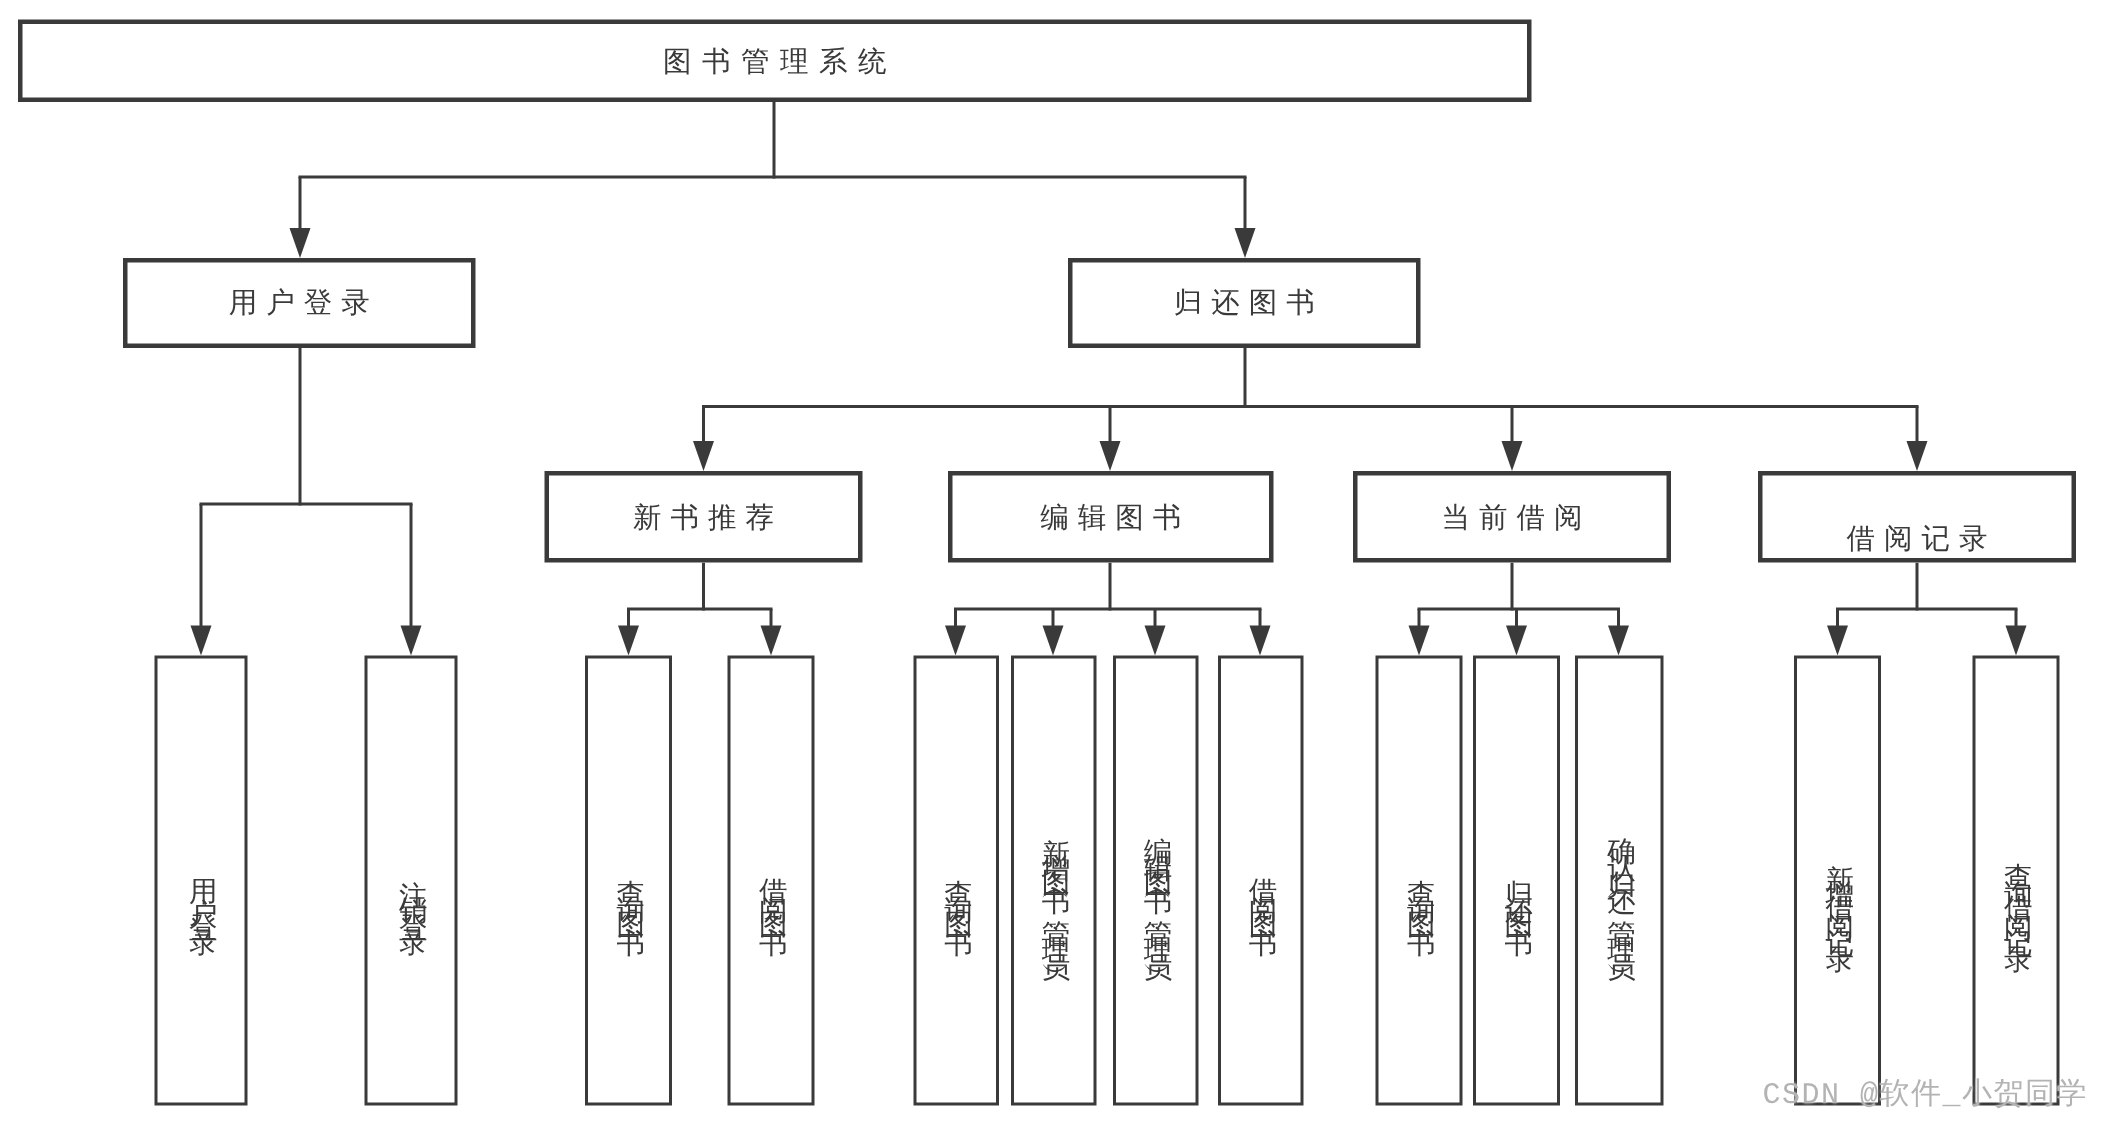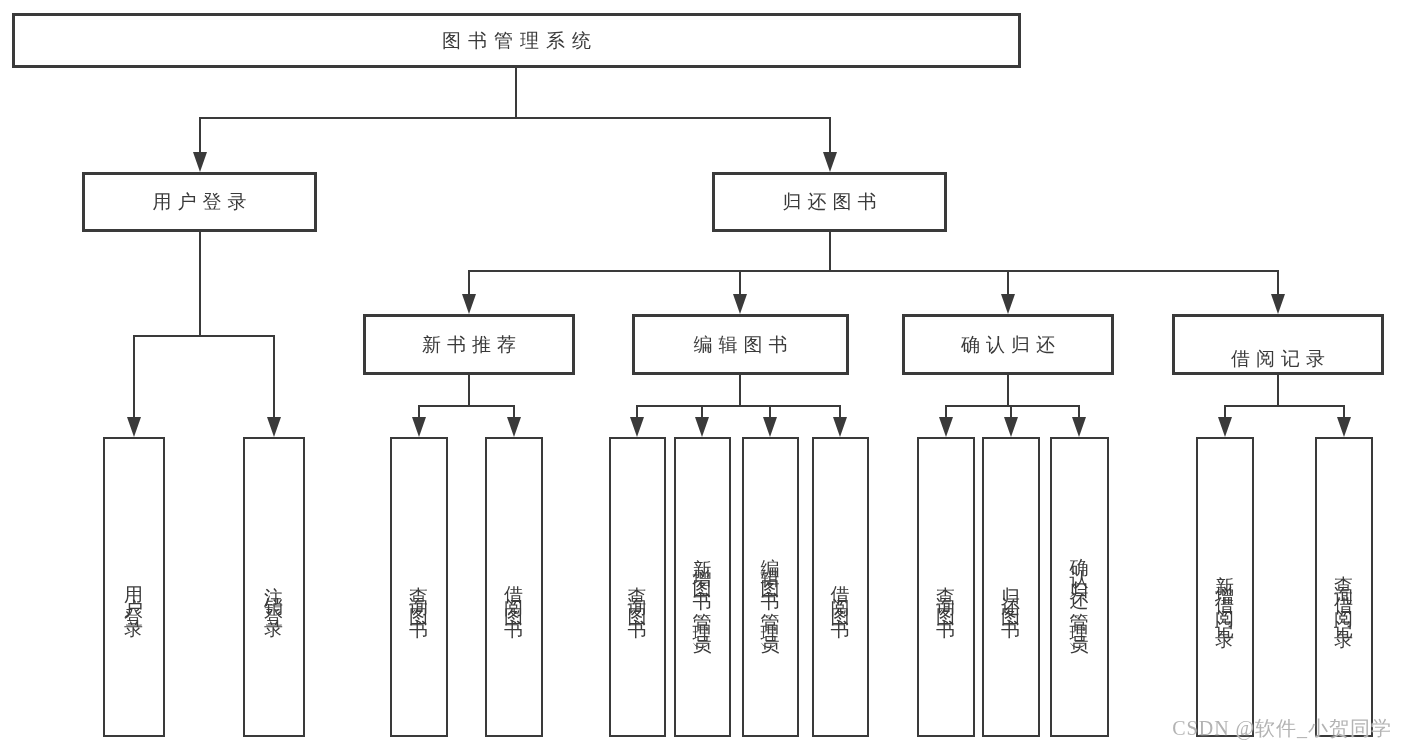--- a/index.html
+++ b/index.html
@@ -7,21 +7,21 @@
     --text:#3a3a3a;
     --bg:#ffffff;
     --watermark:#b3b3b3;
   }
   html,body{margin:0;padding:0;background:var(--bg);}
   #canvas{
     position:relative;
     width:1405px;height:747px;
     background:var(--bg);
     overflow:hidden;
-    font-family:Liberation Serif, serif;
+    font-family:Liberation Mono, monospace;
   }
   .node{
     position:absolute;
     box-sizing:border-box;
     border-style:solid;
     border-color:var(--line);
     background:var(--bg);
     display:flex;
     align-items:center;
     justify-content:center;
@@ -132,21 +132,21 @@
       <div class="node" style="left: 712px; top: 172px; width: 235px; height: 60px; border-width: 3px;">
         <span class="label">归还图书</span>
       </div>
       <div class="node" style="left: 363px; top: 314px; width: 212px; height: 61px; border-width: 3px; align-items: center;">
         <span class="label">新书推荐</span>
       </div>
       <div class="node" style="left: 632px; top: 314px; width: 217px; height: 61px; border-width: 3px;">
         <span class="label">编辑图书</span>
       </div>
       <div class="node" style="left: 902px; top: 314px; width: 212px; height: 61px; border-width: 3px;">
-        <span class="label">确认归还</span>
+        <span class="label">当前借阅</span>
       </div>
       <div class="node" style="left: 1172px; top: 314px; width: 212px; height: 61px; border-width: 3px; align-items: flex-end;">
         <span class="label">借阅记录</span>
       </div>
       <div class="node vertical" style="left: 103px; top: 437px; width: 62px; height: 300px; border-width: 2px;">
         <span class="label">用户登录</span>
       </div>
       <div class="node vertical" style="left: 243px; top: 437px; width: 62px; height: 300px; border-width: 2px;">
         <span class="label">注销登录</span>
       </div>

